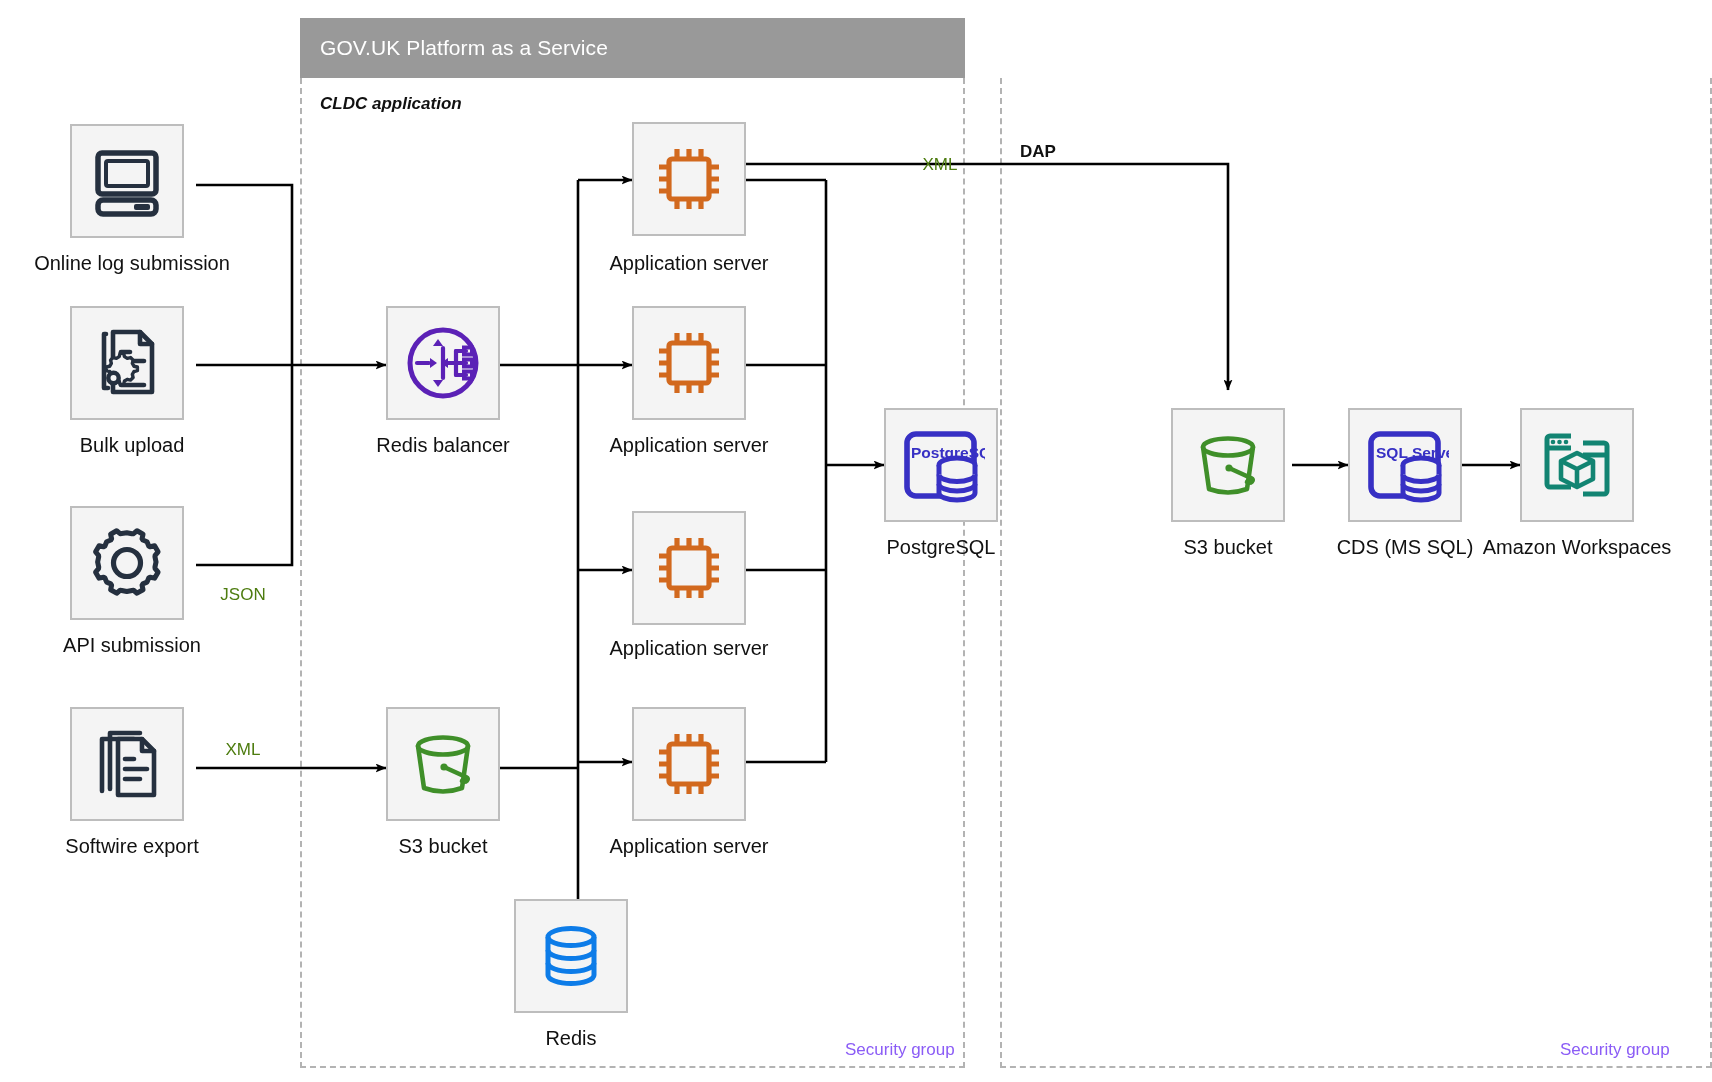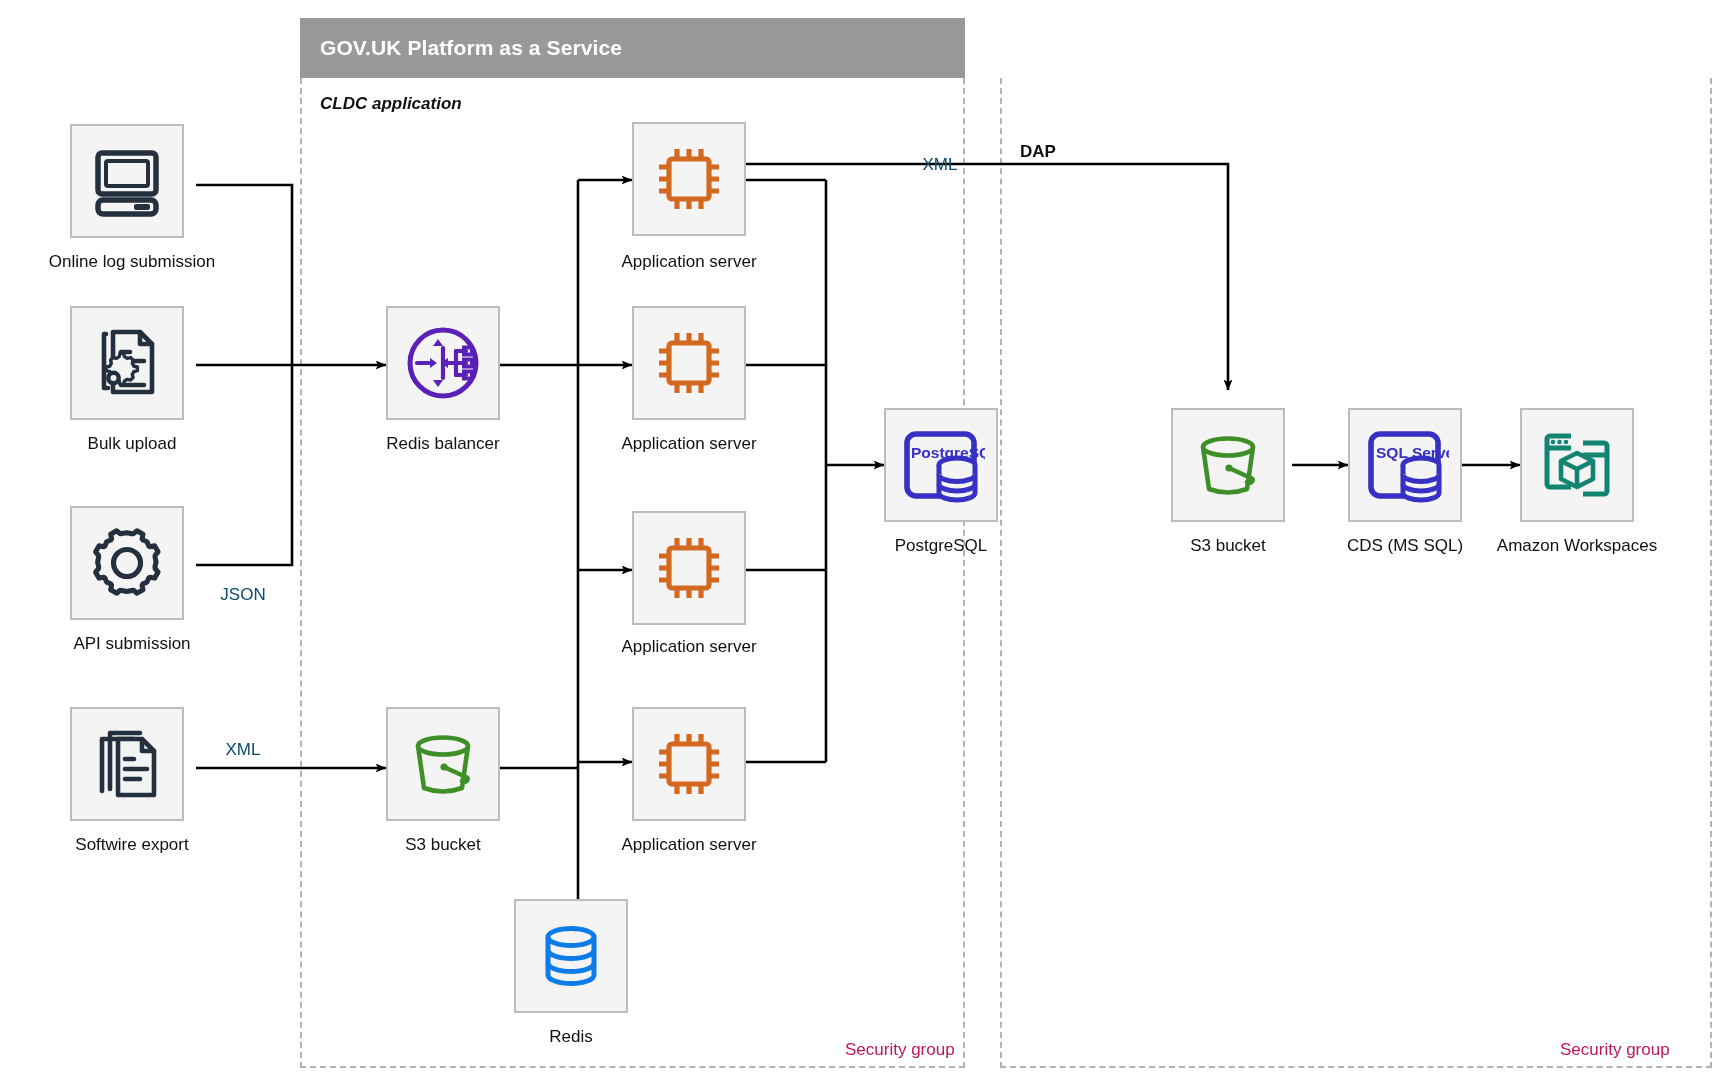--- a/index.html
+++ b/index.html
@@ -14,39 +14,39 @@
     height: 1082px;
     background: #ffffff;
     overflow: hidden;
   }
 
   
   .group-bar {
     position: absolute;
     background: #999999;
     color: #ffffff;
-    font-weight: bold;
+    font-weight: normal;
     font-size: 21px;
     display: flex;
     align-items: center;
     padding-left: 20px;
     letter-spacing: 0.1px;
   }
 
   
   .sec-group {
     position: absolute;
     border: 2px dashed #b3b3b3;
     border-top: none;
     background: transparent;
   }
   .sec-label {
     position: absolute;
     font-size: 17px;
-    color: #be185d;
+    color: #8b5cf6;
     white-space: nowrap;
   }
   .sub-label {
     position: absolute;
     font-size: 17px;
     font-weight: bold;
     color: #111111;
     white-space: nowrap;
   }
 
@@ -57,37 +57,37 @@
     height: 114px;
     background: #f4f4f4;
     border: 2px solid #bdbdbd;
     display: flex;
     align-items: center;
     justify-content: center;
   }
   .node svg { display: block; }
   .node-label {
     position: absolute;
-    font-size: 17px;
+    font-size: 20px;
     color: #111111;
     white-space: nowrap;
     transform: translateX(-50%);
   }
 
   
   .edge-layer {
     position: absolute;
     left: 0; top: 0;
     width: 1712px; height: 1082px;
     pointer-events: none;
   }
   .edge-label {
     position: absolute;
     font-size: 17px;
-    color: #0c4a6e;
+    color: #4d7c0f;
     white-space: nowrap;
     transform: translateX(-50%);
   }
 </style>
 </head>
 <body>
 
 <div id="canvas">
 
   <div class="group-bar" style="left:300px; top:18px; width:665px; height:60px;">

